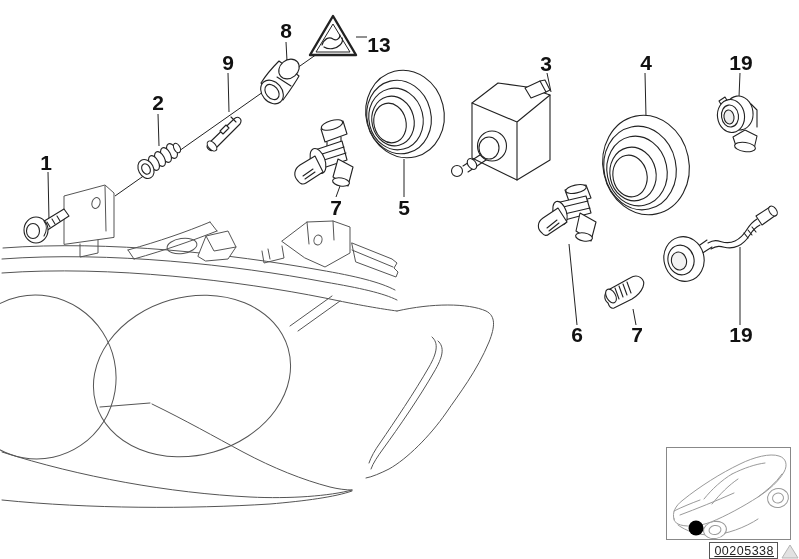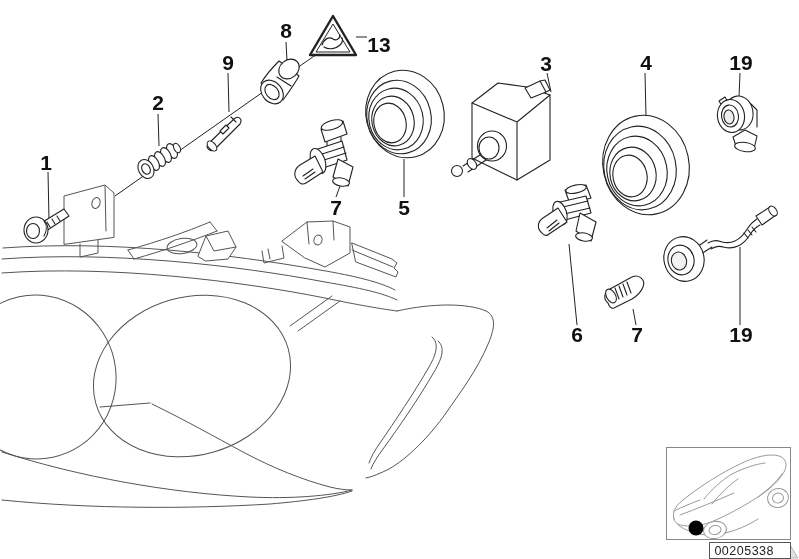--- a/index.html
+++ b/index.html
@@ -19,21 +19,21 @@
   .cl .wf{fill:#fff;}
   .callout{
     position:absolute;transform:translate(-50%,-50%);
     font-weight:700;font-size:21px;line-height:1;color:#111;
     cursor:pointer;user-select:none;padding:1px 2px;
   }
   .imgnum{
     position:absolute;left:709px;top:542px;width:64px;height:15px;
     border:1px solid #555;background:#fff;
     display:flex;align-items:center;justify-content:flex-end;
-    padding-right:16px;font-size:12.5px;color:#222;letter-spacing:.5px;
+    padding-right:3px;font-size:12.5px;color:#222;letter-spacing:.5px;text-decoration:underline;
   }
 </style>
 </head>
 <body>
 
 <div class="stage">
 
   <svg width="799" height="559" viewBox="0 0 799 559">
 
     <g class="hl">

